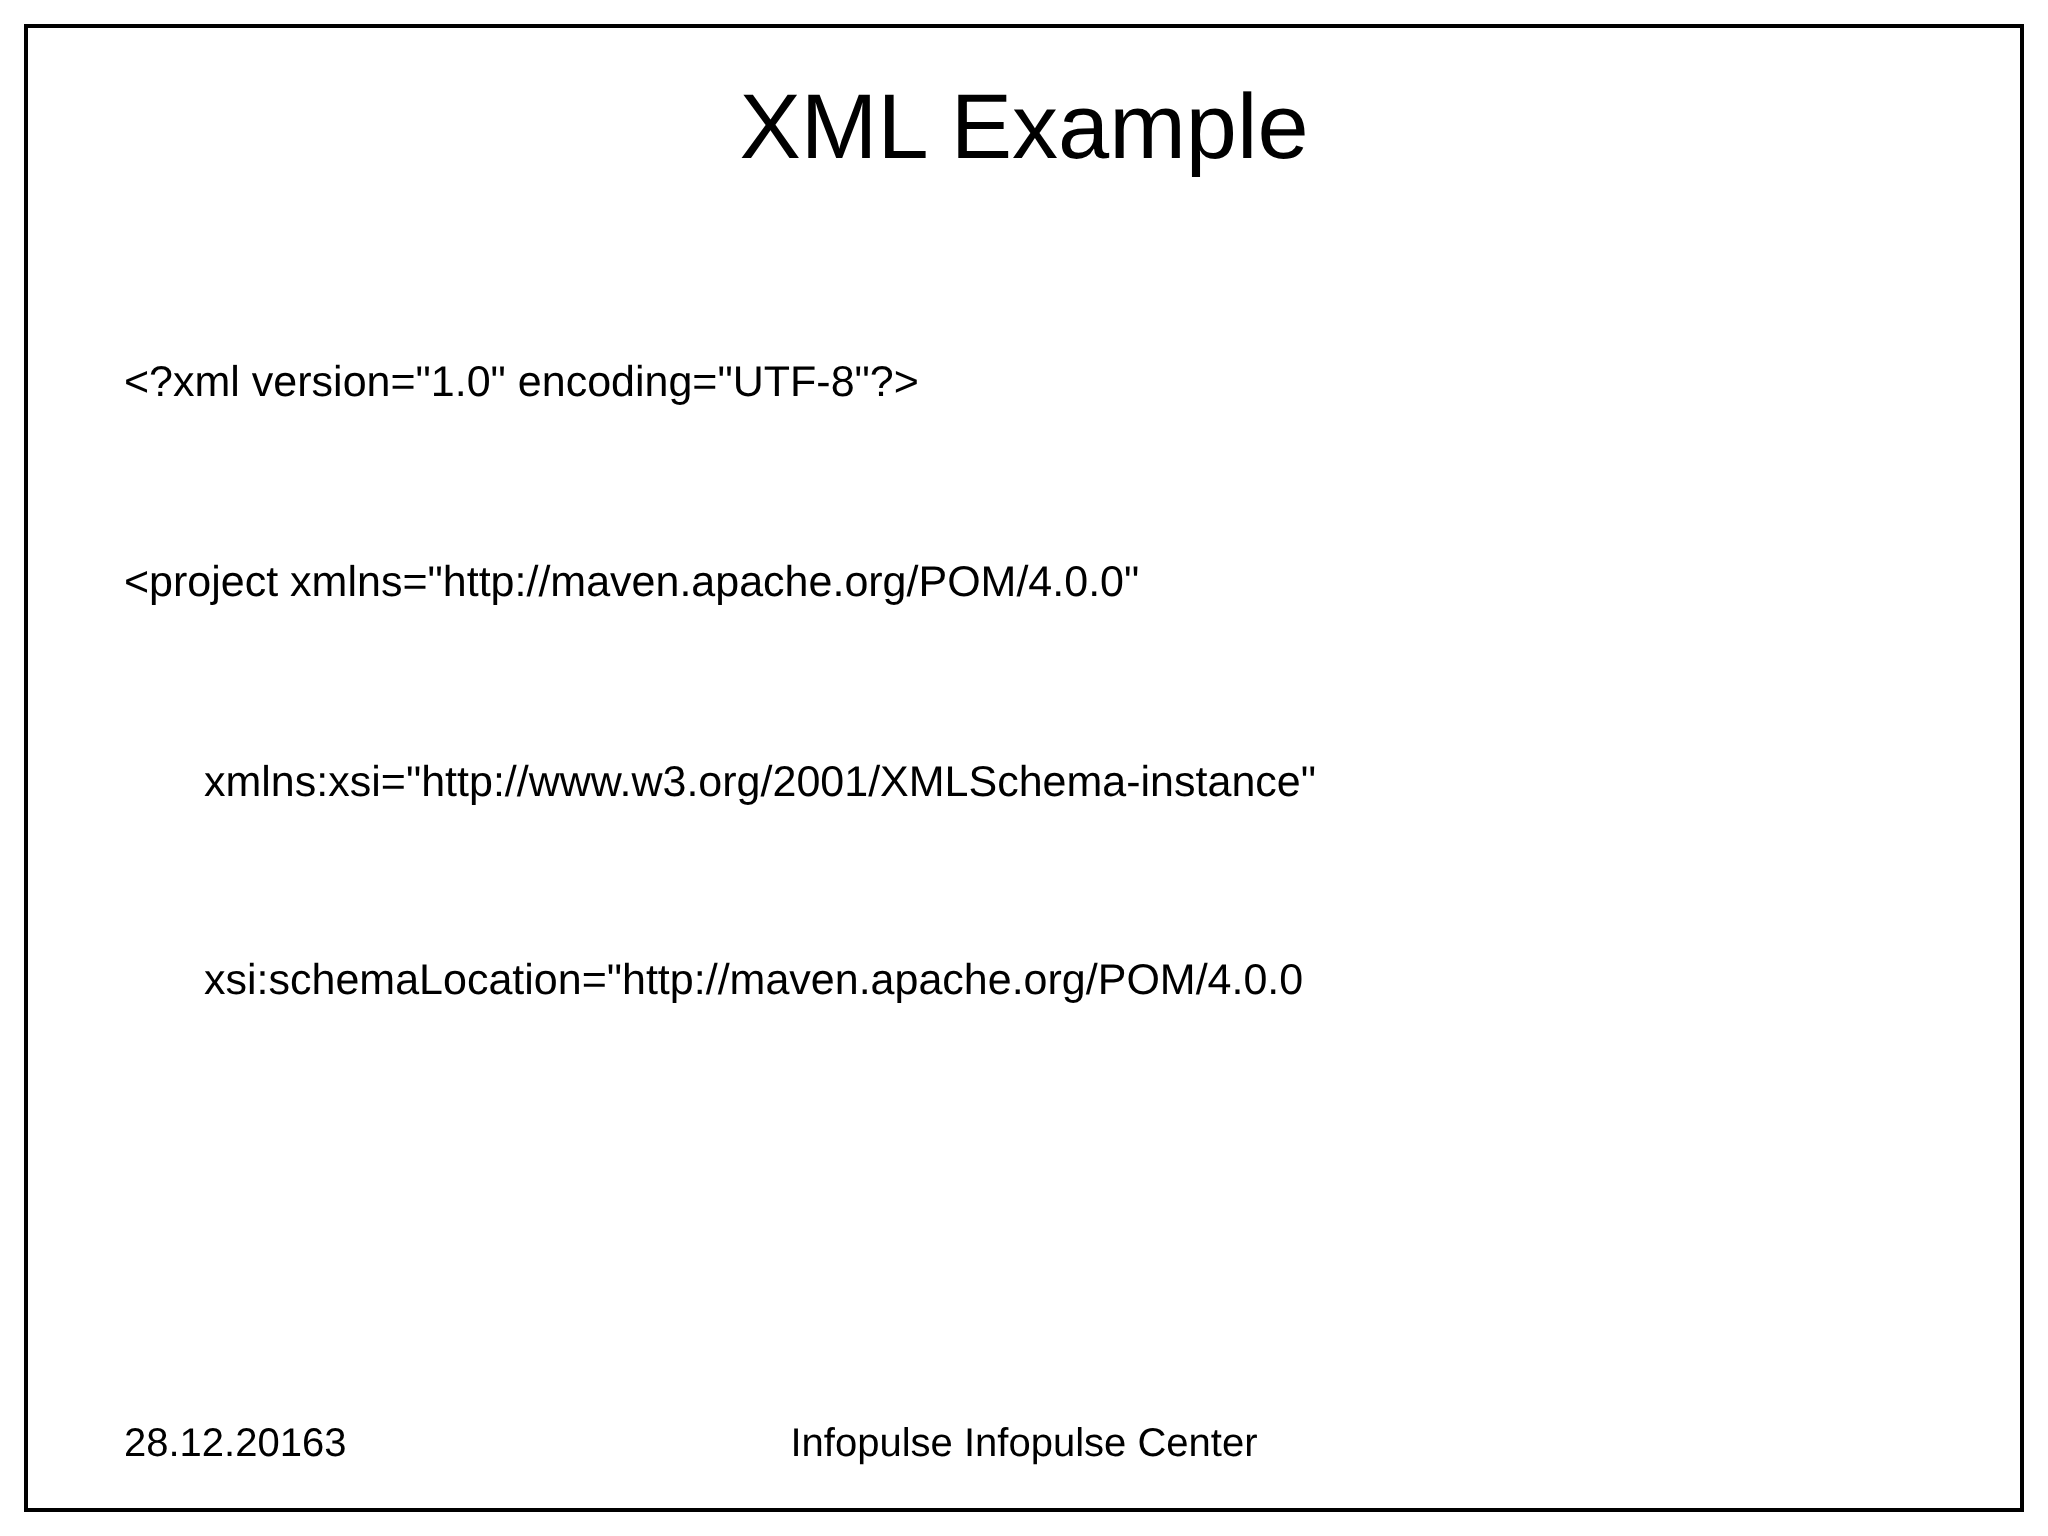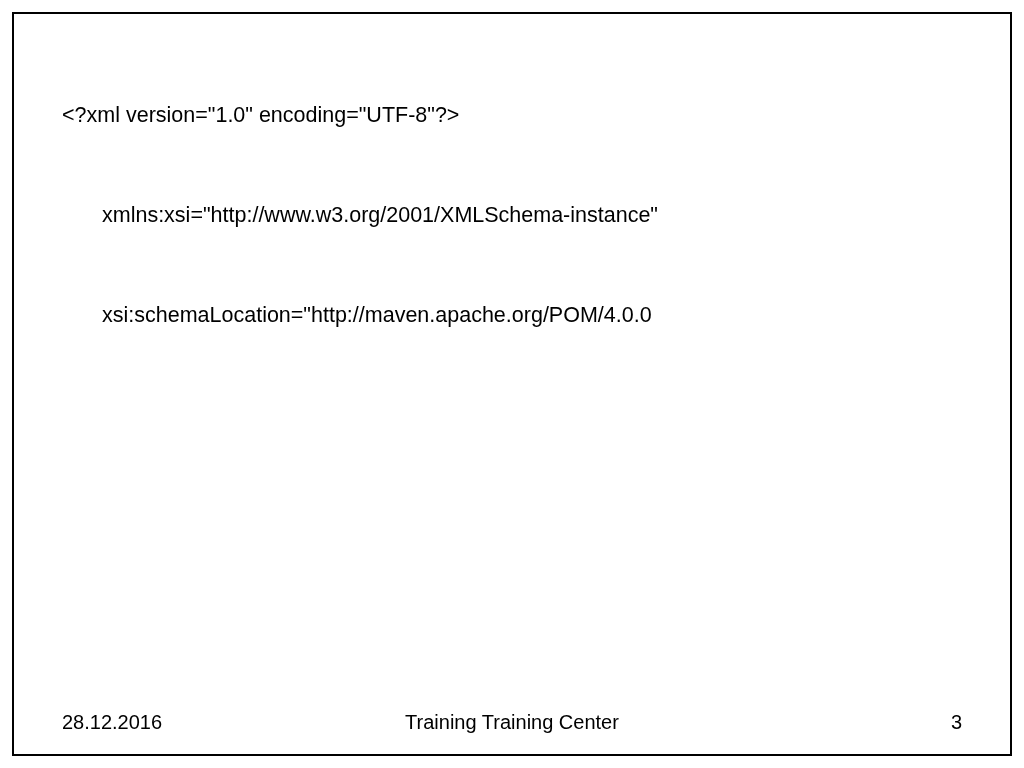--- a/index.html
+++ b/index.html
@@ -35,52 +35,53 @@
   .code .l0 { padding-left: 0; }
   .code .l1 { padding-left: 40px; }
   .code .l2 { padding-left: 60px; }
   .code div { white-space: pre-wrap; }
   .footer {
     position: absolute;
     left: 48px;
     right: 48px;
     bottom: 20px;
     display: flex;
-    justify-content: space-between;
     font-size: 20px;
   }
   .footer .center {
     position: absolute;
     left: 0;
     right: 0;
     text-align: center;
   }
   .footer .left, .footer .right {
     position: relative;
     z-index: 1;
   }
 </style>
 </head>
 <body>
 
 <div class="slide">
+  <div class="title">XML Example</div>
 
   <div class="code">
     <div class="l0">&lt;?xml version="1.0" encoding="UTF-8"?&gt;</div>
+    <div class="l0">&lt;project xmlns="http://maven.apache.org/POM/4.0.0"</div>
     <div class="l1">xmlns:xsi="http://www.w3.org/2001/XMLSchema-instance"</div>
     <div class="l1">xsi:schemaLocation="http://maven.apache.org/POM/4.0.0</div>
     
     
     
     
     
     
     
     
     
   </div>
 
   <div class="footer">
     <span class="left">28.12.2016</span>
-    <span class="center">Training Training Center</span>
+    <span class="center">Infopulse Infopulse Center</span>
     <span class="right">3</span>
   </div>
 </div>
 
 </body></html>

